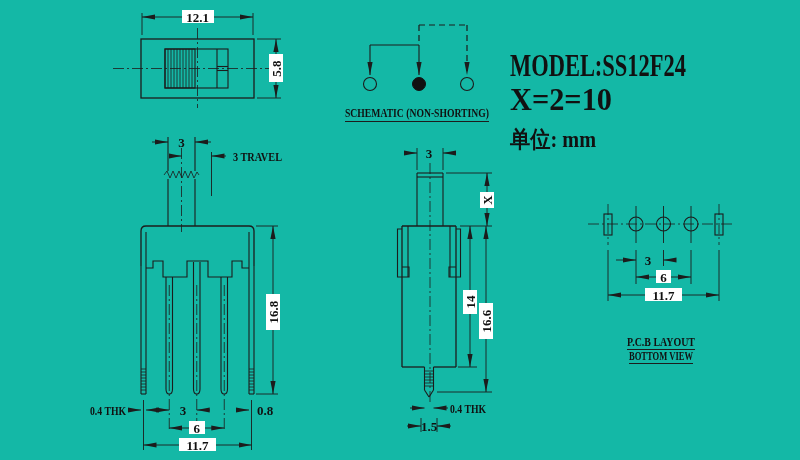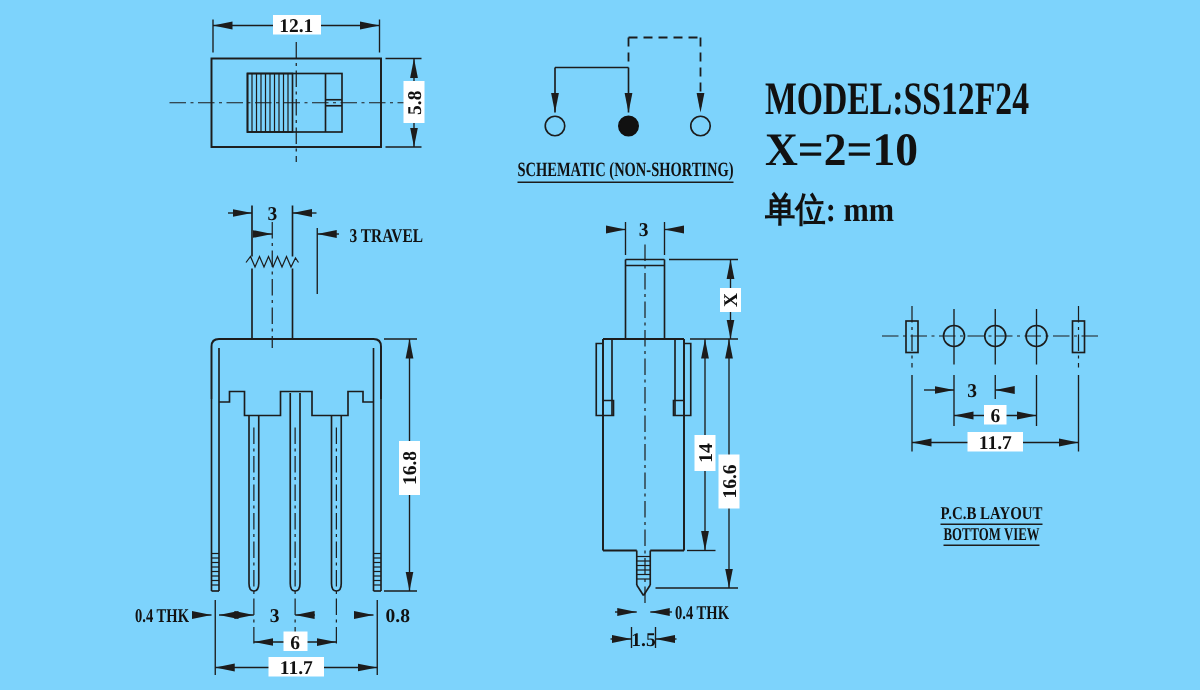--- a/index.html
+++ b/index.html
@@ -1,16 +1,16 @@
 <!DOCTYPE html>
 <html><head>
 <meta charset="utf-8">
 <style>
   html,body{margin:0;padding:0;background:#ffffff;}
-  .stage{position:relative;width:800px;height:460px;background:#7dd3fc;overflow:hidden;}
+  .stage{position:relative;width:800px;height:460px;background:#14b8a6;overflow:hidden;}
   svg{display:block;}
   
   .ol{fill:none;stroke:#1c1c1c;stroke-width:1.3;}
   .ol2{fill:none;stroke:#1c1c1c;stroke-width:1.1;}
   .dl{fill:none;stroke:#1c1c1c;stroke-width:0.9;}
   .cl{fill:none;stroke:#1c1c1c;stroke-width:0.8;stroke-dasharray:11 3 2 3;}
   .dsh{fill:none;stroke:#1c1c1c;stroke-width:1.2;stroke-dasharray:6 4;}
   .hatch{fill:none;stroke:#1c1c1c;stroke-width:0.8;}
   .fc{fill:#111;stroke:#111;}
   .wbg{fill:#ffffff;stroke:none;}

